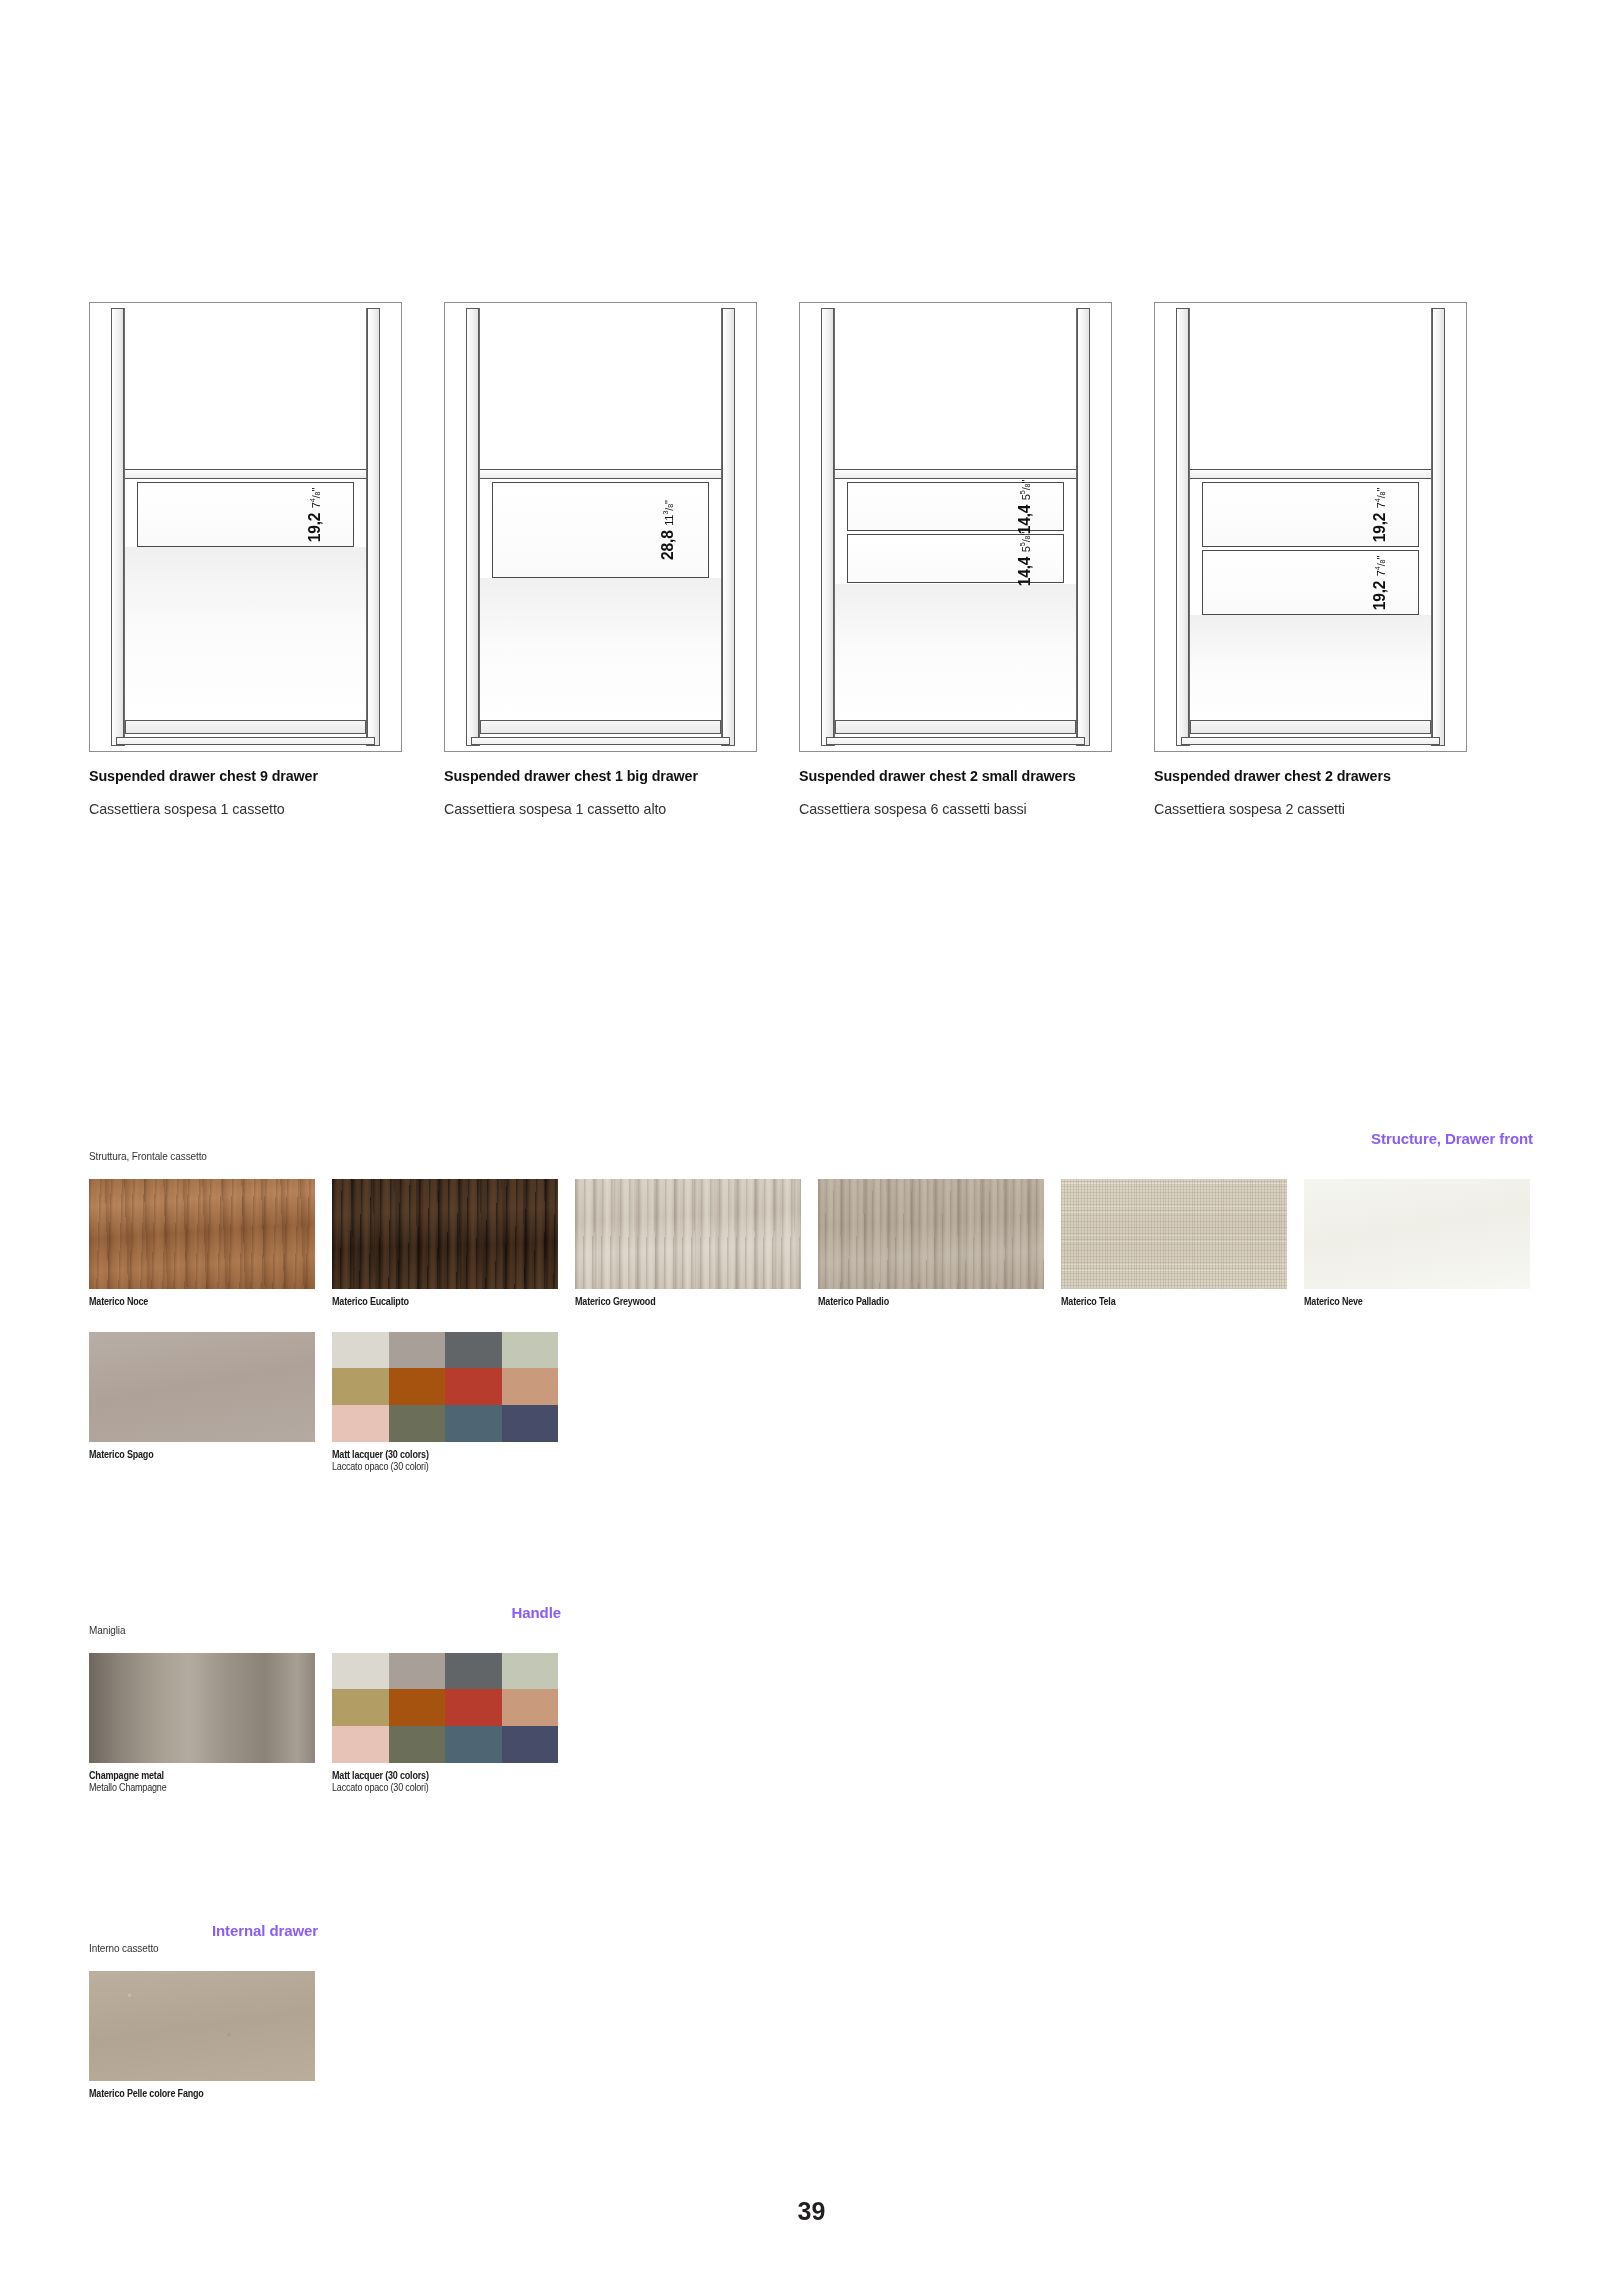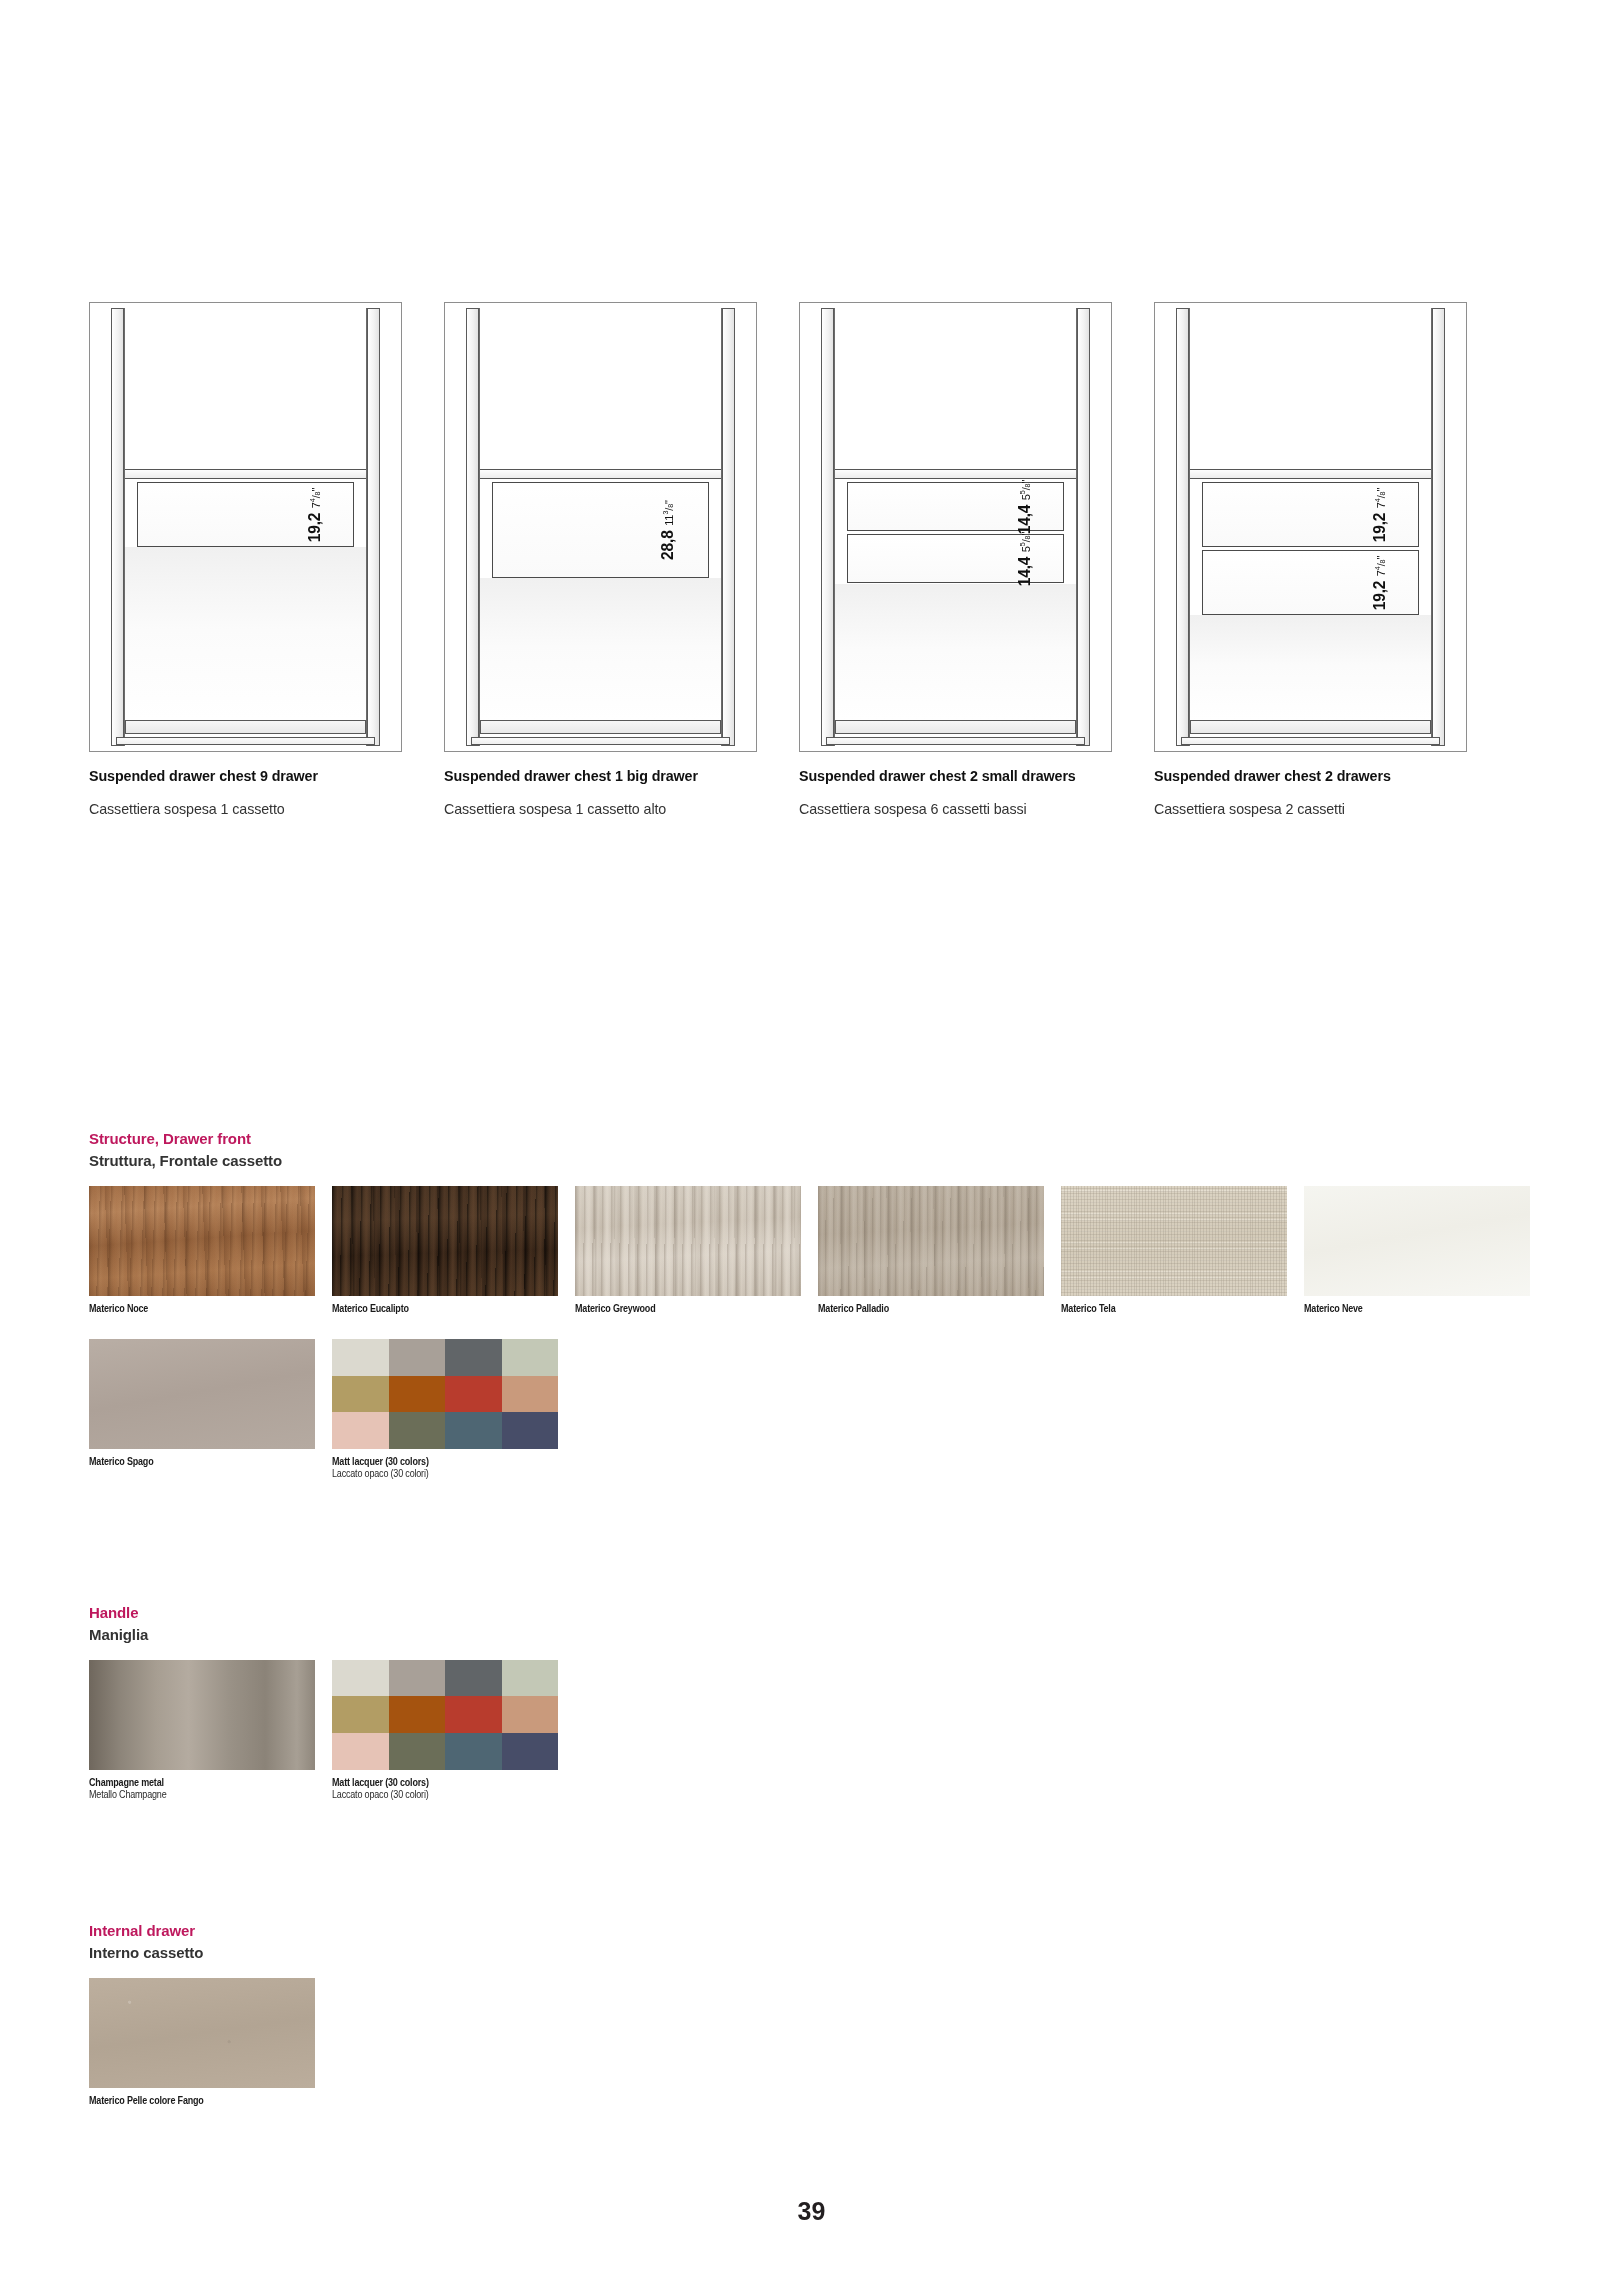--- a/index.html
+++ b/index.html
@@ -162,26 +162,27 @@
     letter-spacing: -0.1px;
     margin-top: 12px;
   }
 
   
   .section { position: absolute; left: 89px; }
   .section-head { line-height: 1.45; margin-bottom: 14.3px; }
   .section-head .en {
     font-size: 15px;
     font-weight: 700;
-    color: #be185d;
+    color: #8b5cf6;
     letter-spacing: -0.1px;
+    text-align: right;
   }
   .section-head .it {
-    font-size: 15px;
-    font-weight: 700;
+    font-size: 10px;
+    font-weight: 400;
     color: #333;
     letter-spacing: -0.1px;
   }
 
   .swatch-row { display: flex; gap: 0; }
   .swatch-item { width: 226px; margin-right: 17px; }
   .swatch-item:last-child { margin-right: 3px; }
 
   .swatch {
     width: 226px;

